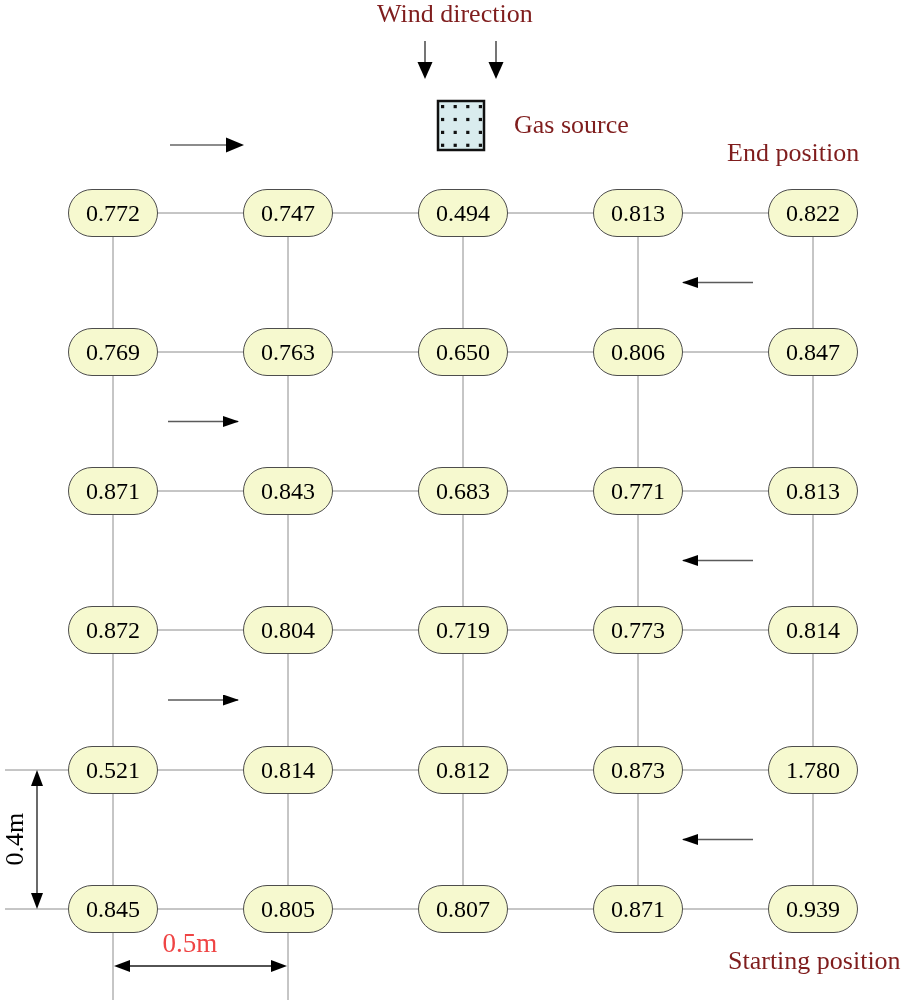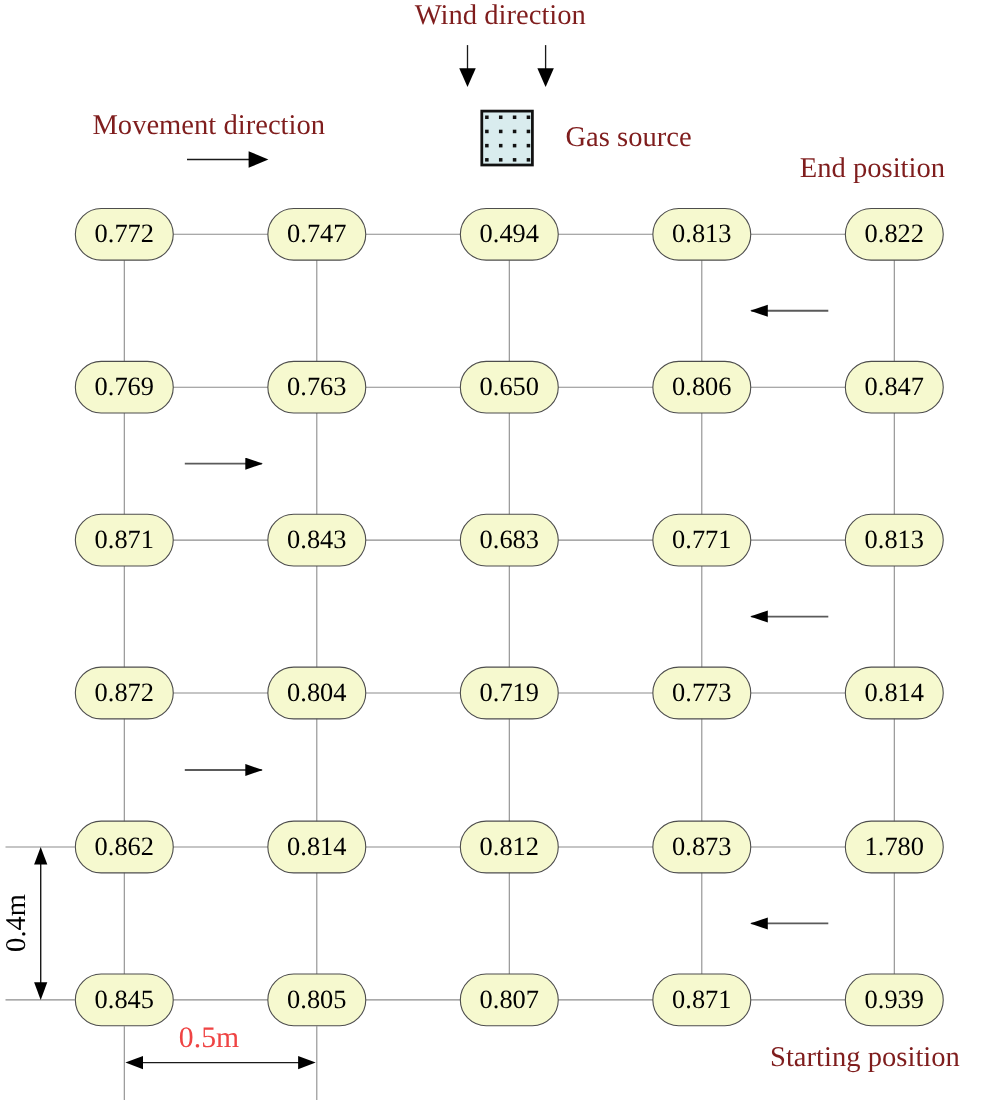--- a/index.html
+++ b/index.html
@@ -153,24 +153,23 @@
       <polygon class="dim-head" points="287,966 271,960 271,972"></polygon>
     </g>
   <line x1="753" y1="282.5" x2="683" y2="282.5" class="path-arrow" marker-end="url(#ah)"></line>
       <line x1="168" y1="421.5" x2="238" y2="421.5" class="path-arrow" marker-end="url(#ah)"></line>
       <line x1="753" y1="560.5" x2="683" y2="560.5" class="path-arrow" marker-end="url(#ah)"></line>
       <line x1="168" y1="700" x2="238" y2="700" class="path-arrow" marker-end="url(#ah)"></line>
       <line x1="753" y1="839.5" x2="683" y2="839.5" class="path-arrow" marker-end="url(#ah)"></line>
     </svg>
 
   <div class="lbl" style="left:377px; top:-1px;">Wind direction</div>
-  <div class="lbl" style="left:84px;  top:99px;">Movement direction</div>
   <div class="lbl" style="left:514px; top:110px;">Gas source</div>
   <div class="lbl" style="left:727px; top:138px;font-family:Liberation Serif, serif;">End position</div>
-  <div class="lbl" style="left:700px; top:946px;">Starting position</div>
+  <div class="lbl" style="left:728px; top:946px;">Starting position</div>
   <div class="lbl-rot">0.4m</div>
   <div class="lbl-dim">0.5m</div>
 
   <div id="nodes-layer">
       <div class="node" style="left: 68px; top: 189px;">0.772</div>
       <div class="node" style="left: 243px; top: 189px;">0.747</div>
       <div class="node" style="left: 418px; top: 189px;">0.494</div>
       <div class="node" style="left: 593px; top: 189px;">0.813</div>
       <div class="node" style="left: 768px; top: 189px;">0.822</div>
       <div class="node" style="left: 68px; top: 328px;">0.769</div>
@@ -181,21 +180,21 @@
       <div class="node" style="left: 68px; top: 467px;">0.871</div>
       <div class="node" style="left: 243px; top: 467px;">0.843</div>
       <div class="node" style="left: 418px; top: 467px;">0.683</div>
       <div class="node" style="left: 593px; top: 467px;">0.771</div>
       <div class="node" style="left: 768px; top: 467px;">0.813</div>
       <div class="node" style="left: 68px; top: 606px;">0.872</div>
       <div class="node" style="left: 243px; top: 606px;">0.804</div>
       <div class="node" style="left: 418px; top: 606px;">0.719</div>
       <div class="node" style="left: 593px; top: 606px;">0.773</div>
       <div class="node" style="left: 768px; top: 606px;">0.814</div>
-      <div class="node" style="left: 68px; top: 746px;">0.862</div>
+      <div class="node" style="left: 68px; top: 746px;">0.521</div>
       <div class="node" style="left: 243px; top: 746px;">0.814</div>
       <div class="node" style="left: 418px; top: 746px;">0.812</div>
       <div class="node" style="left: 593px; top: 746px;">0.873</div>
       <div class="node" style="left: 768px; top: 746px;">1.780</div>
       <div class="node" style="left: 68px; top: 885px;">0.845</div>
       <div class="node" style="left: 243px; top: 885px;">0.805</div>
       <div class="node" style="left: 418px; top: 885px;">0.807</div>
       <div class="node" style="left: 593px; top: 885px;">0.871</div>
       <div class="node" style="left: 768px; top: 885px;">0.939</div>
     </div>

